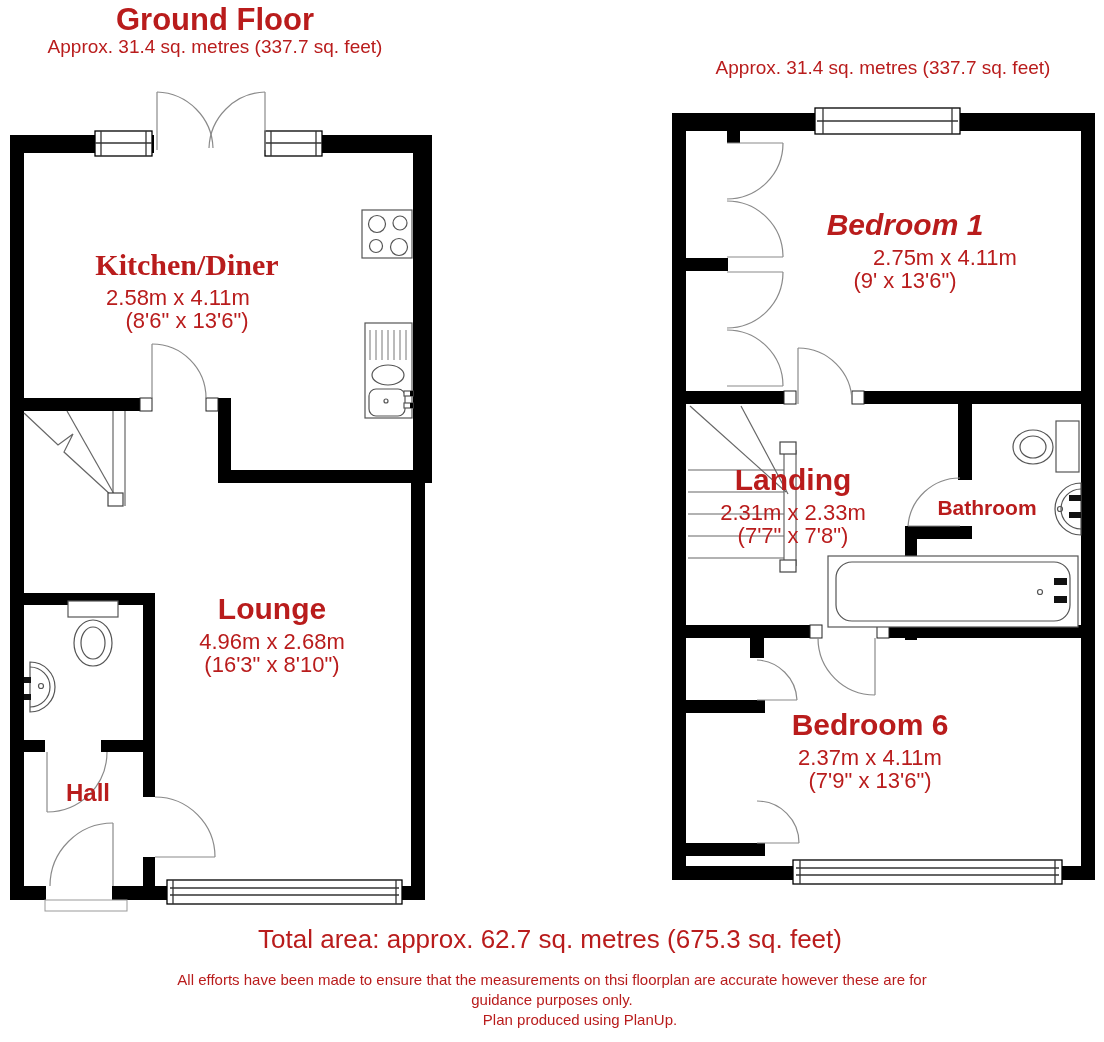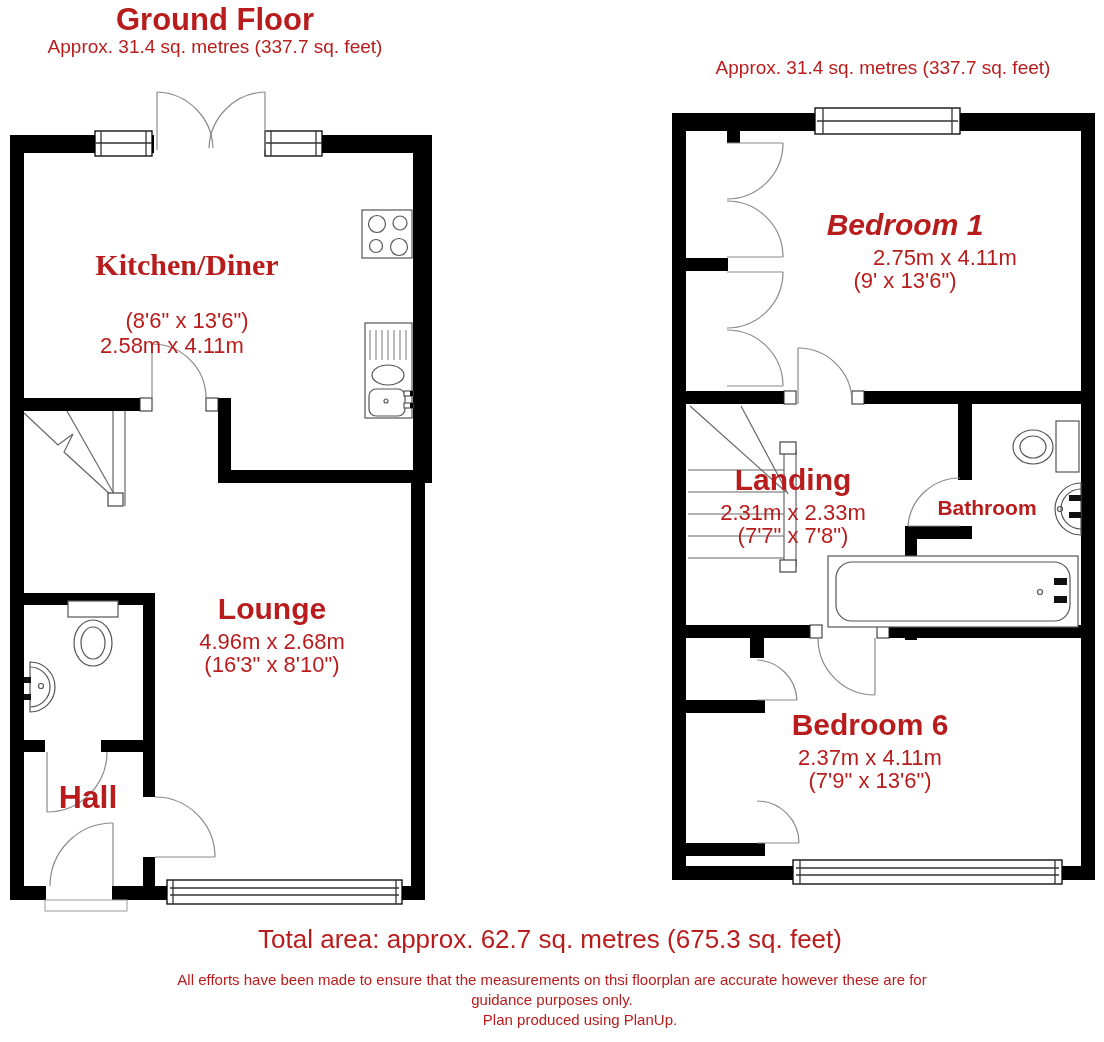--- a/index.html
+++ b/index.html
@@ -5,21 +5,21 @@
   html,body{margin:0;padding:0;background:#ffffff;}
   .page{position:relative;width:1104px;height:1042px;background:#ffffff;
         font-family:"Liberation Sans", sans-serif;color:#111;overflow:hidden;}
   .page svg{position:absolute;left:0;top:0;}
   .label{position:absolute;transform:translateX(-50%);white-space:nowrap;text-align:center;color:#b91c1c;}
   .floor-title{font-size:31px;font-weight:bold;}
   .floor-sub{font-size:19px;}
   .room-name{font-size:30px;font-weight:bold;}
   .room-dim{font-size:22px;}
   .room-name-small{font-size:21px;font-weight:bold;}
-  .hall-name{font-size:32px;font-weight:bold;}
+  .hall-name{font-size:24px;font-weight:bold;}
   .total-area{font-size:26px;}
   .fineprint{font-size:15px;}
 </style>
 </head>
 <body>
 
 <div class="page">
 
 <svg width="1104" height="1042" viewBox="0 0 1104 1042">
 
@@ -261,21 +261,21 @@
     </g>
   </g>
 </svg>
 
 <div class="label floor-title" style="left:215px; top:2px;">Ground Floor</div>
 <div class="label floor-sub" style="left:215px; top:36px;">Approx. 31.4 sq. metres (337.7 sq. feet)</div>
 
 <div class="label floor-sub" style="left:883px; top:57px;">Approx. 31.4 sq. metres (337.7 sq. feet)</div>
 
 <div class="label room-name" style="left:187px; top:248px;font-family:Liberation Serif, serif;">Kitchen/Diner</div>
-<div class="label room-dim" style="left:172px; top:285px;margin-top:48px;">2.58m x 4.11m</div>
+<div class="label room-dim" style="left:178px; top:285px;">2.58m x 4.11m</div>
 <div class="label room-dim" style="left:187px; top:308px;">(8'6" x 13'6")</div>
 
 <div class="label room-name" style="left:272px; top:592px;">Lounge</div>
 <div class="label room-dim" style="left:272px; top:629px;">4.96m x 2.68m</div>
 <div class="label room-dim" style="left:272px; top:652px;">(16'3" x 8'10")</div>
 
 <div class="label hall-name" style="left:88px; top:779px;">Hall</div>
 
 <div class="label room-name" style="left:905px; top:208px;font-style:italic;">Bedroom 1</div>
 <div class="label room-dim" style="left:945px; top:245px;">2.75m x 4.11m</div>

